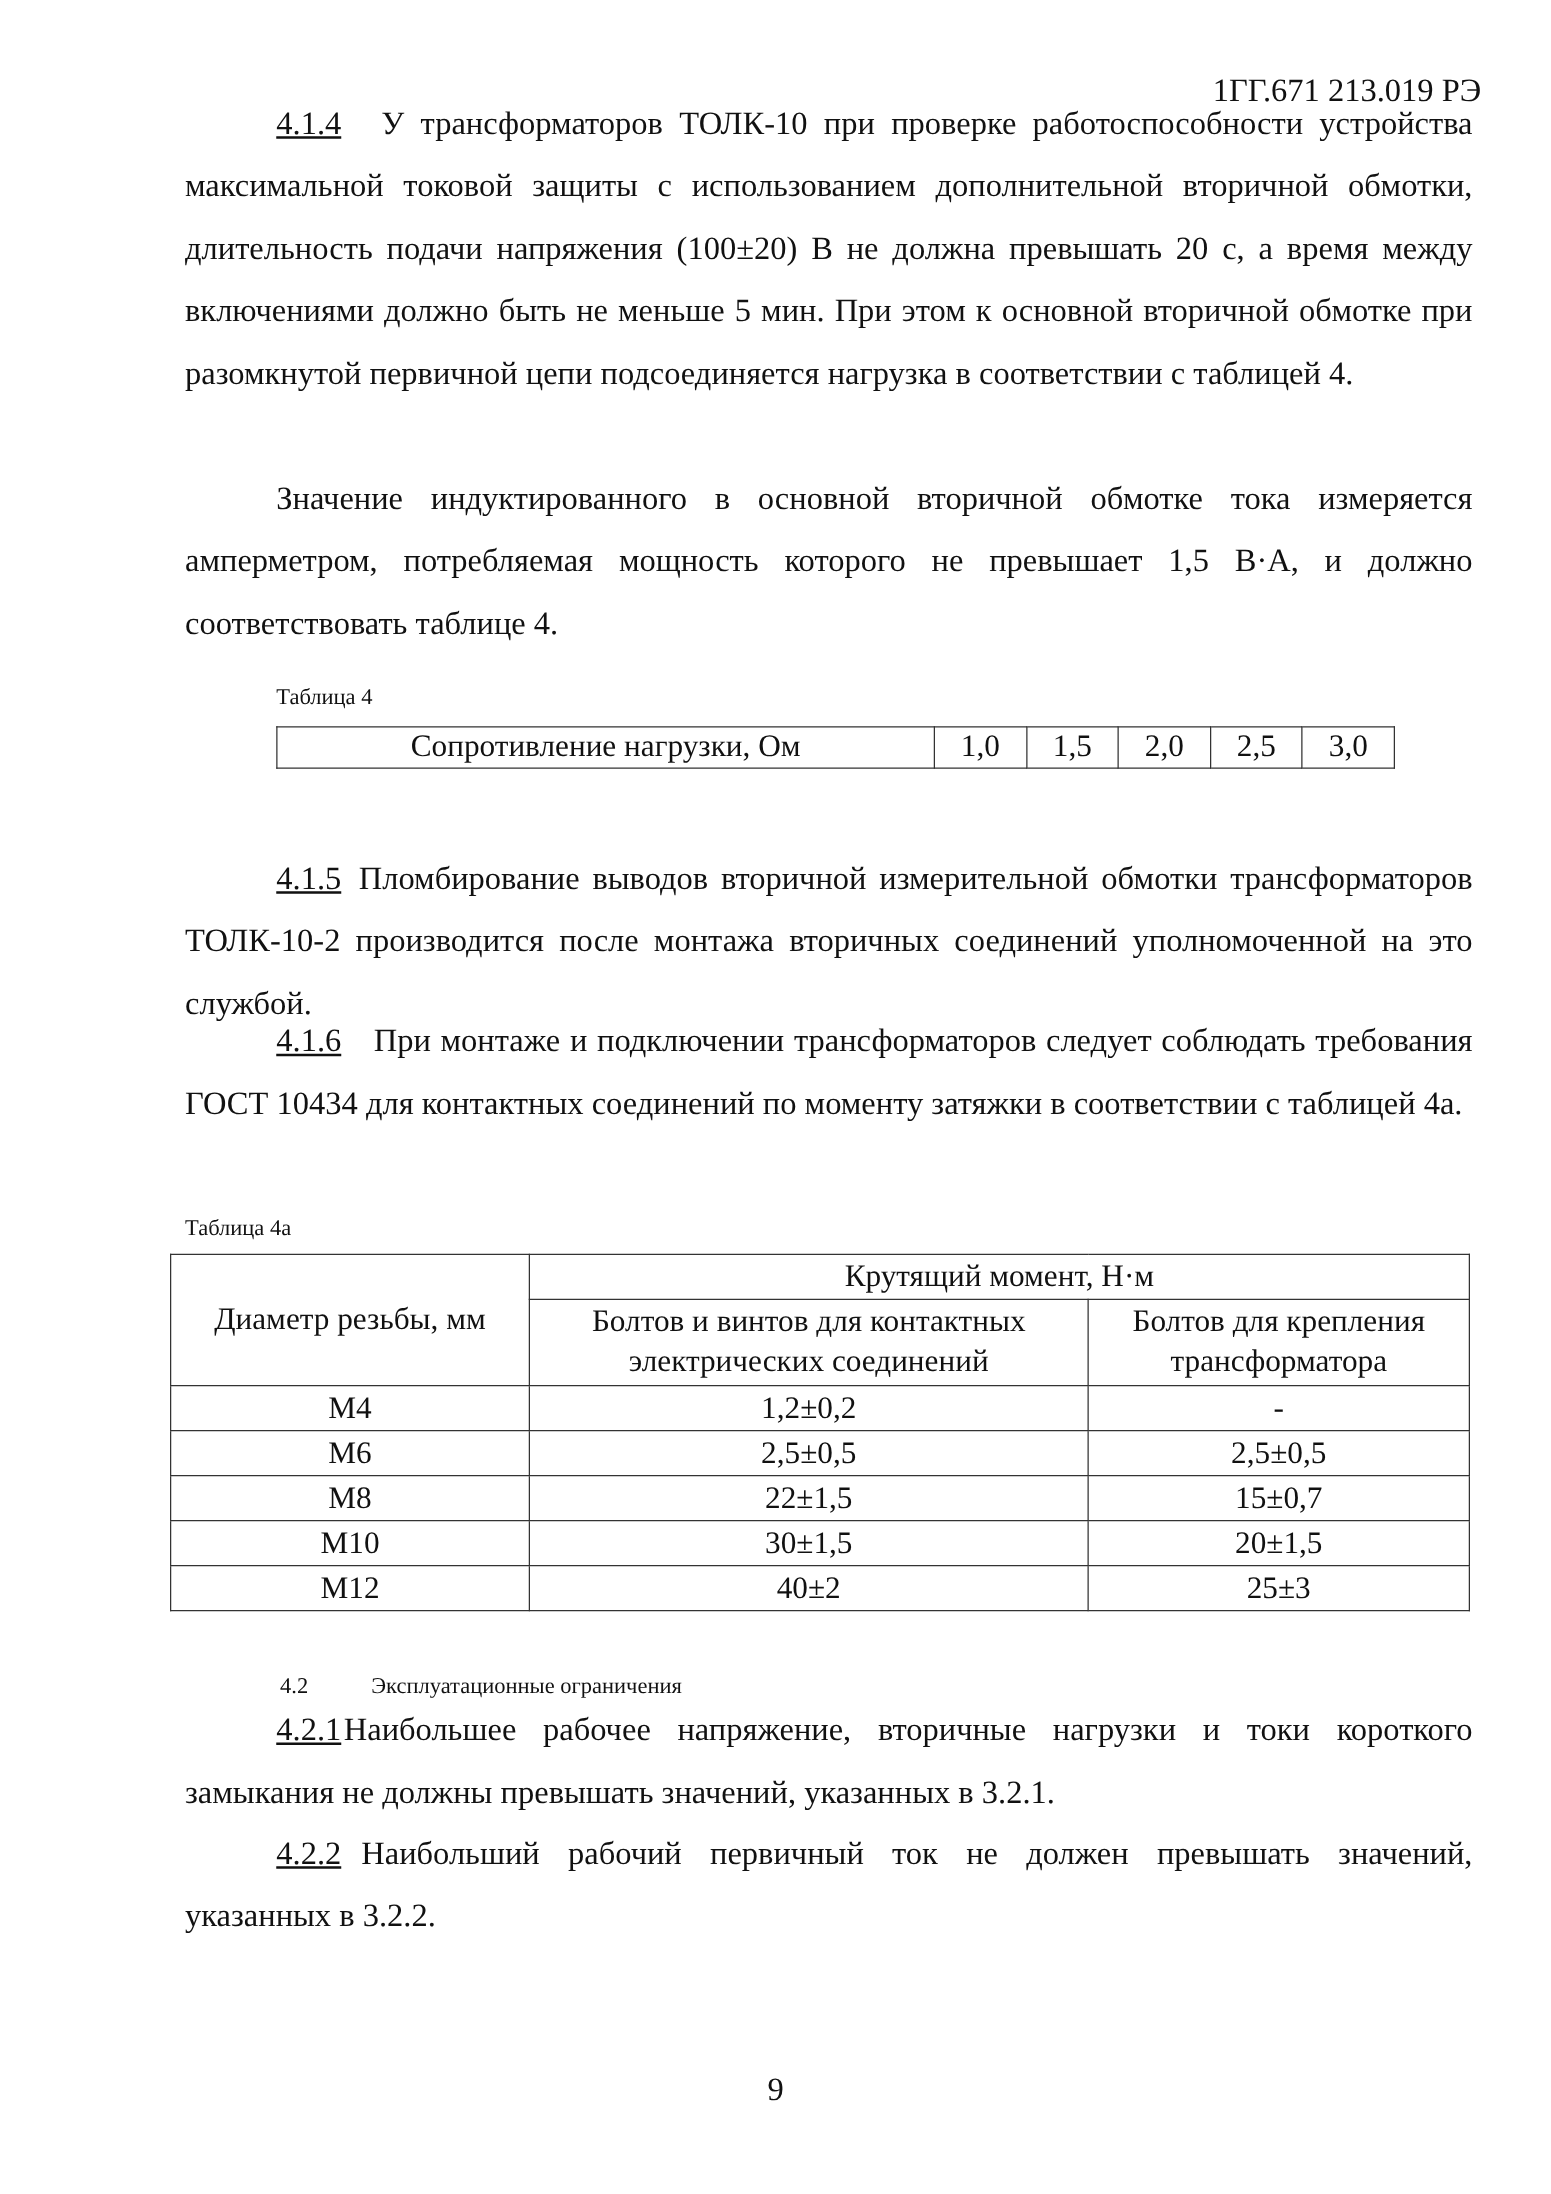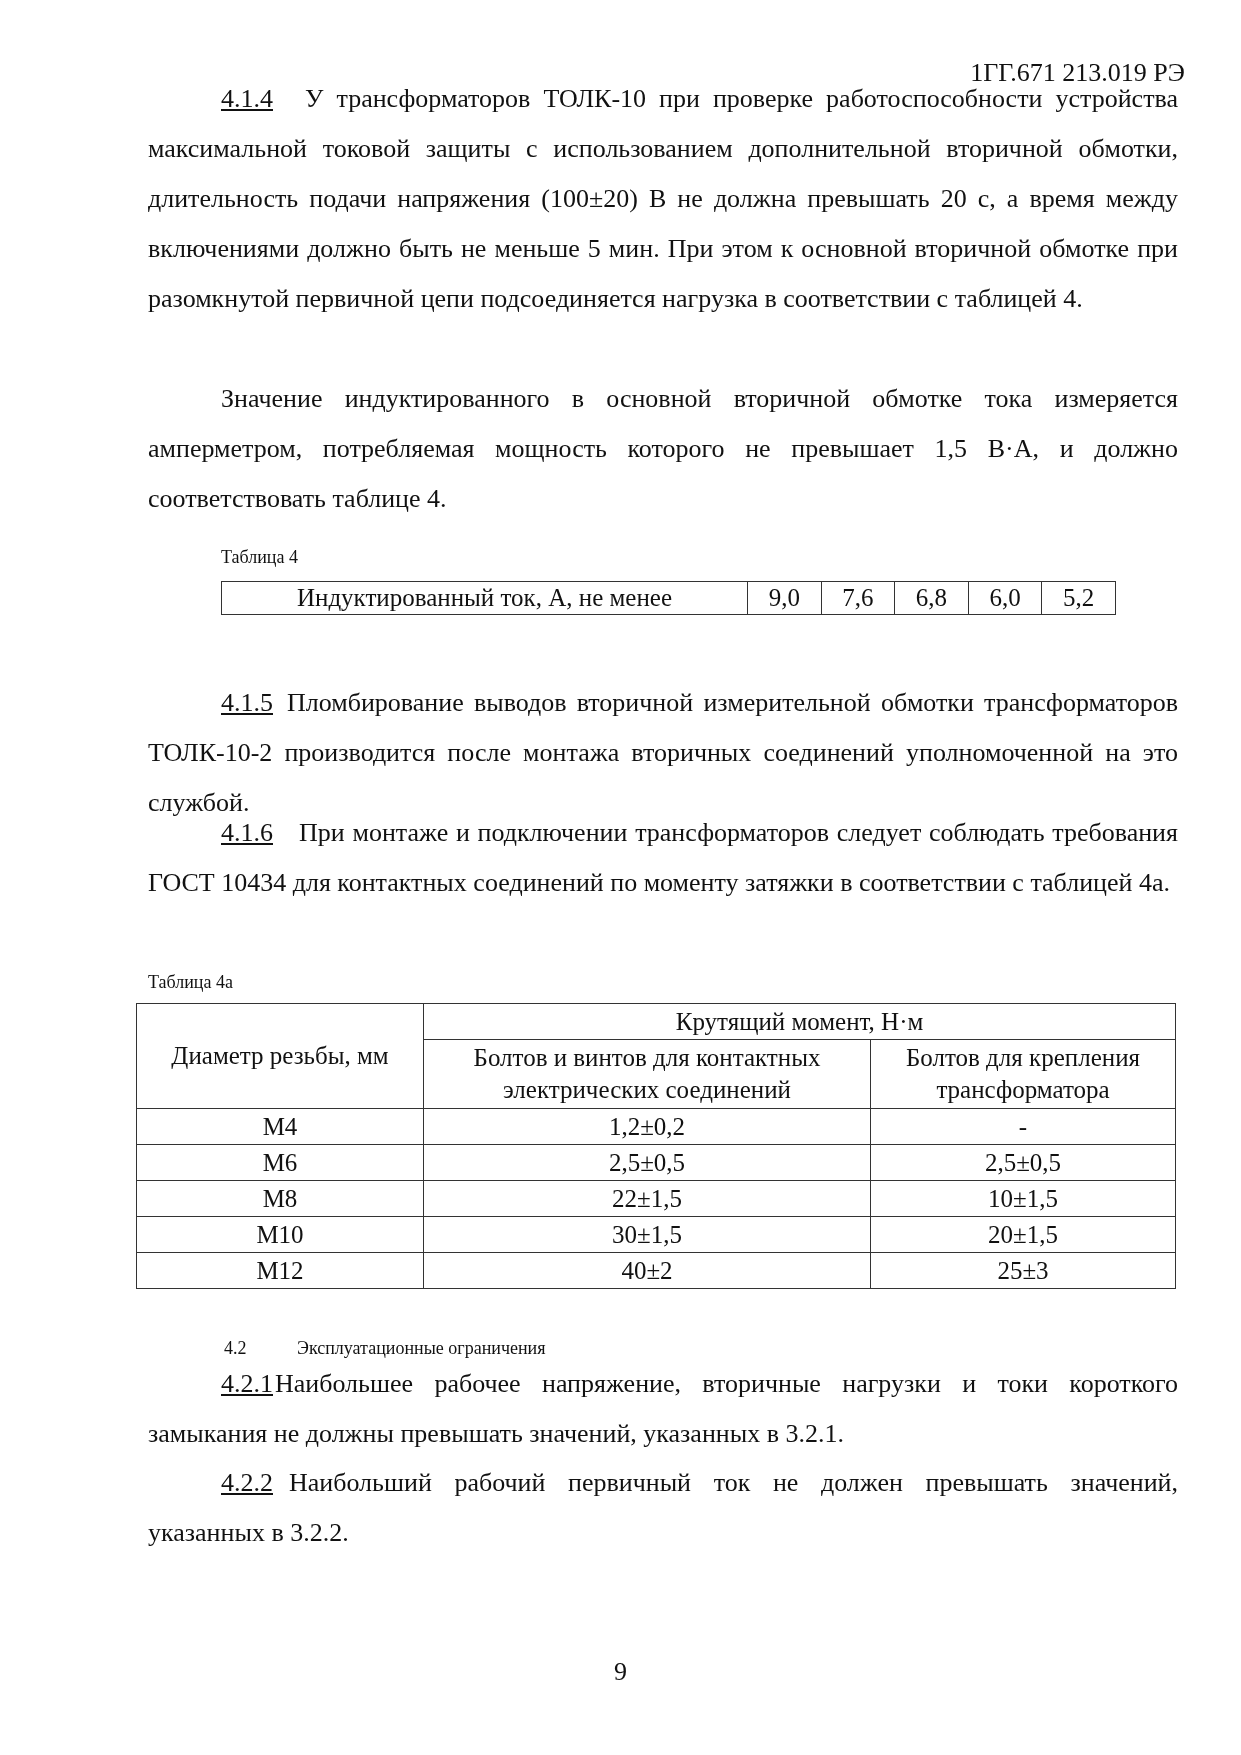--- a/index.html
+++ b/index.html
@@ -46,27 +46,27 @@
 </div>
 
 <div class="abs para" style="top:374px;">
   <p class="indent"><span>Значение индуктированного в основной вторичной обмотке тока измеряется амперметром, потребляемая мощность которого не превышает 1,5 В·А, и должно соответствовать таблице 4.</span></p>
 </div>
 
 <div class="abs caption" style="left:221px; top:542px;">Таблица 4</div>
 
 <table class="abs" id="t4">
   <tbody>
-  <tr>
-    <td class="label">Индуктированный ток, А, не менее</td>
-    <td>9,0</td>
-    <td>7,6</td>
-    <td>6,8</td>
-    <td>6,0</td>
-    <td>5,2</td>
+      <tr>
+    <td class="label">Сопротивление нагрузки, Ом</td>
+    <td>1,0</td>
+    <td>1,5</td>
+    <td>2,0</td>
+    <td>2,5</td>
+    <td>3,0</td>
   </tr>
 </tbody>
   </table>
 
 <div class="abs para" style="top:678px;">
   <p class="indent"><span class="num" style="margin-right:14px;">4.1.5</span><span>Пломбирование выводов вторичной измерительной обмотки трансформаторов ТОЛК-10-2 производится после монтажа вторичных соединений уполномоченной на это службой.</span></p>
 </div>
 
 <div class="abs para" style="top:808px;">
   <p class="indent"><span class="num" style="margin-right:26px;">4.1.6</span><span>При монтаже и подключении трансформаторов следует соблюдать требования ГОСТ 10434 для контактных соединений по моменту затяжки в соответствии с таблицей 4а.</span></p>
@@ -96,21 +96,21 @@
     <td>-</td>
   </tr>
   <tr class="data">
     <td>М6</td>
     <td>2,5±0,5</td>
     <td>2,5±0,5</td>
   </tr>
   <tr class="data">
     <td>М8</td>
     <td>22±1,5</td>
-    <td>10±1,5</td>
+    <td>15±0,7</td>
   </tr>
   <tr class="data">
     <td>М10</td>
     <td>30±1,5</td>
     <td>20±1,5</td>
   </tr>
   <tr class="data">
     <td>М12</td>
     <td>40±2</td>
     <td>25±3</td>

